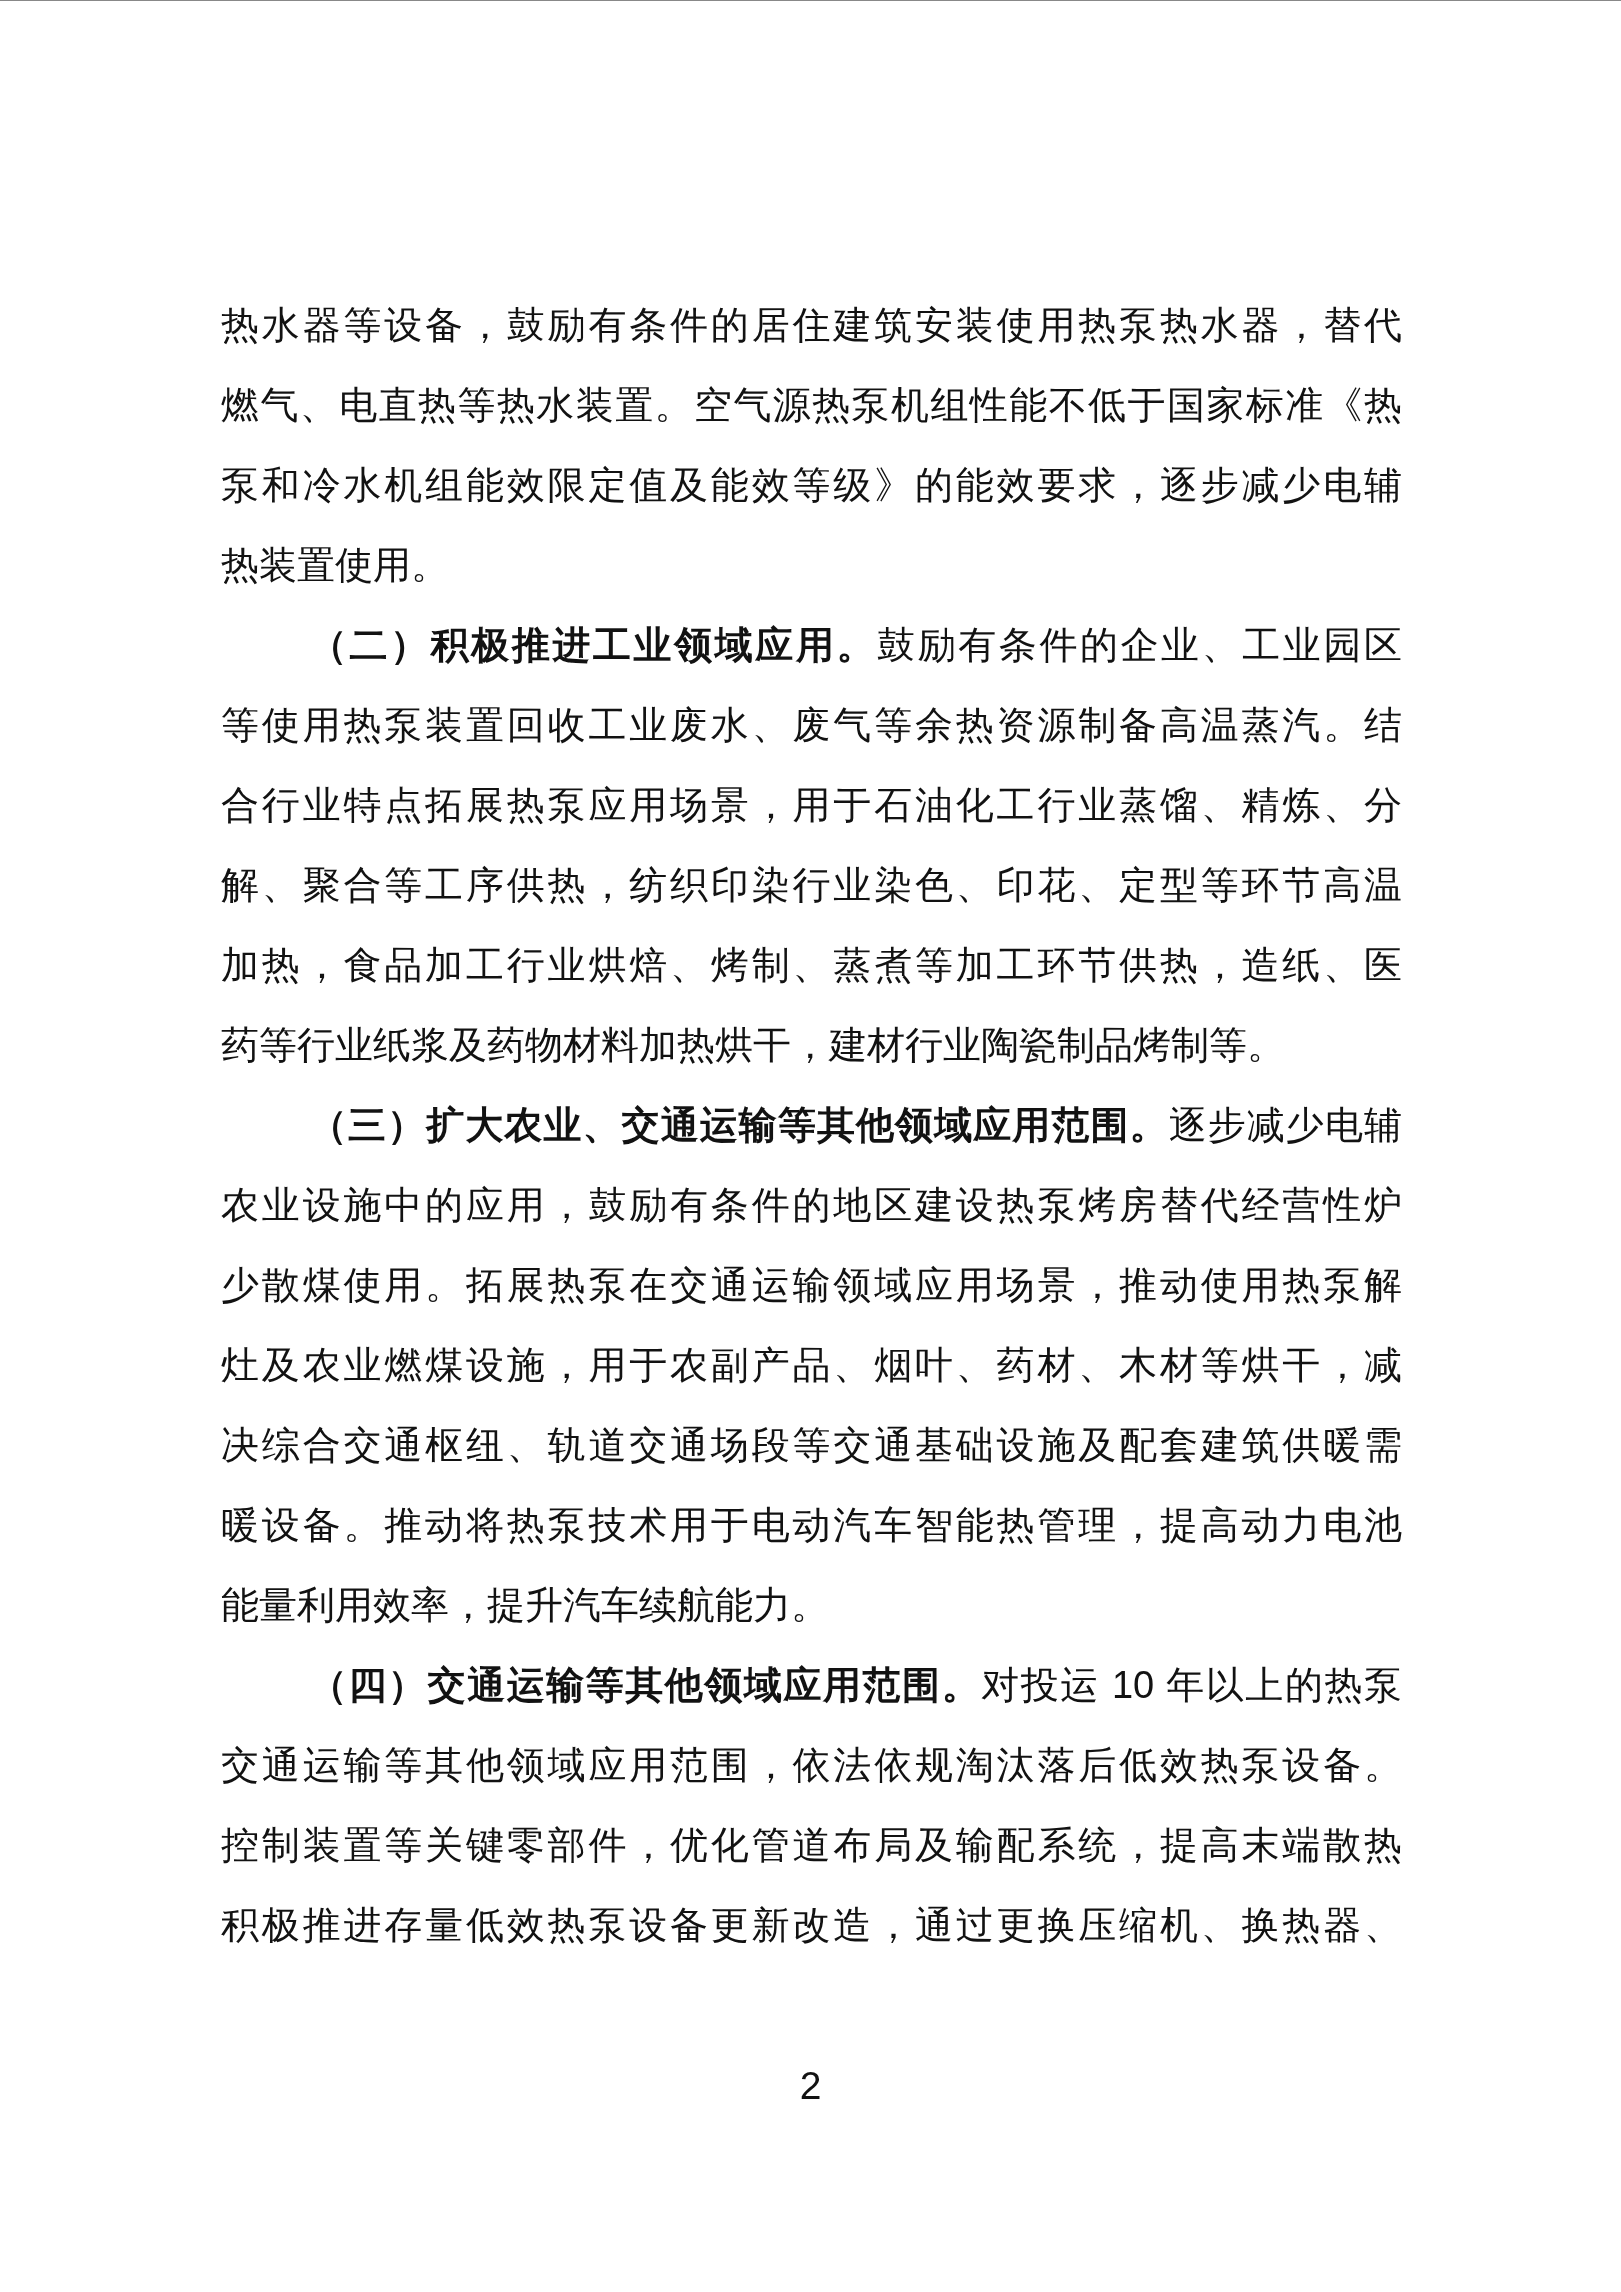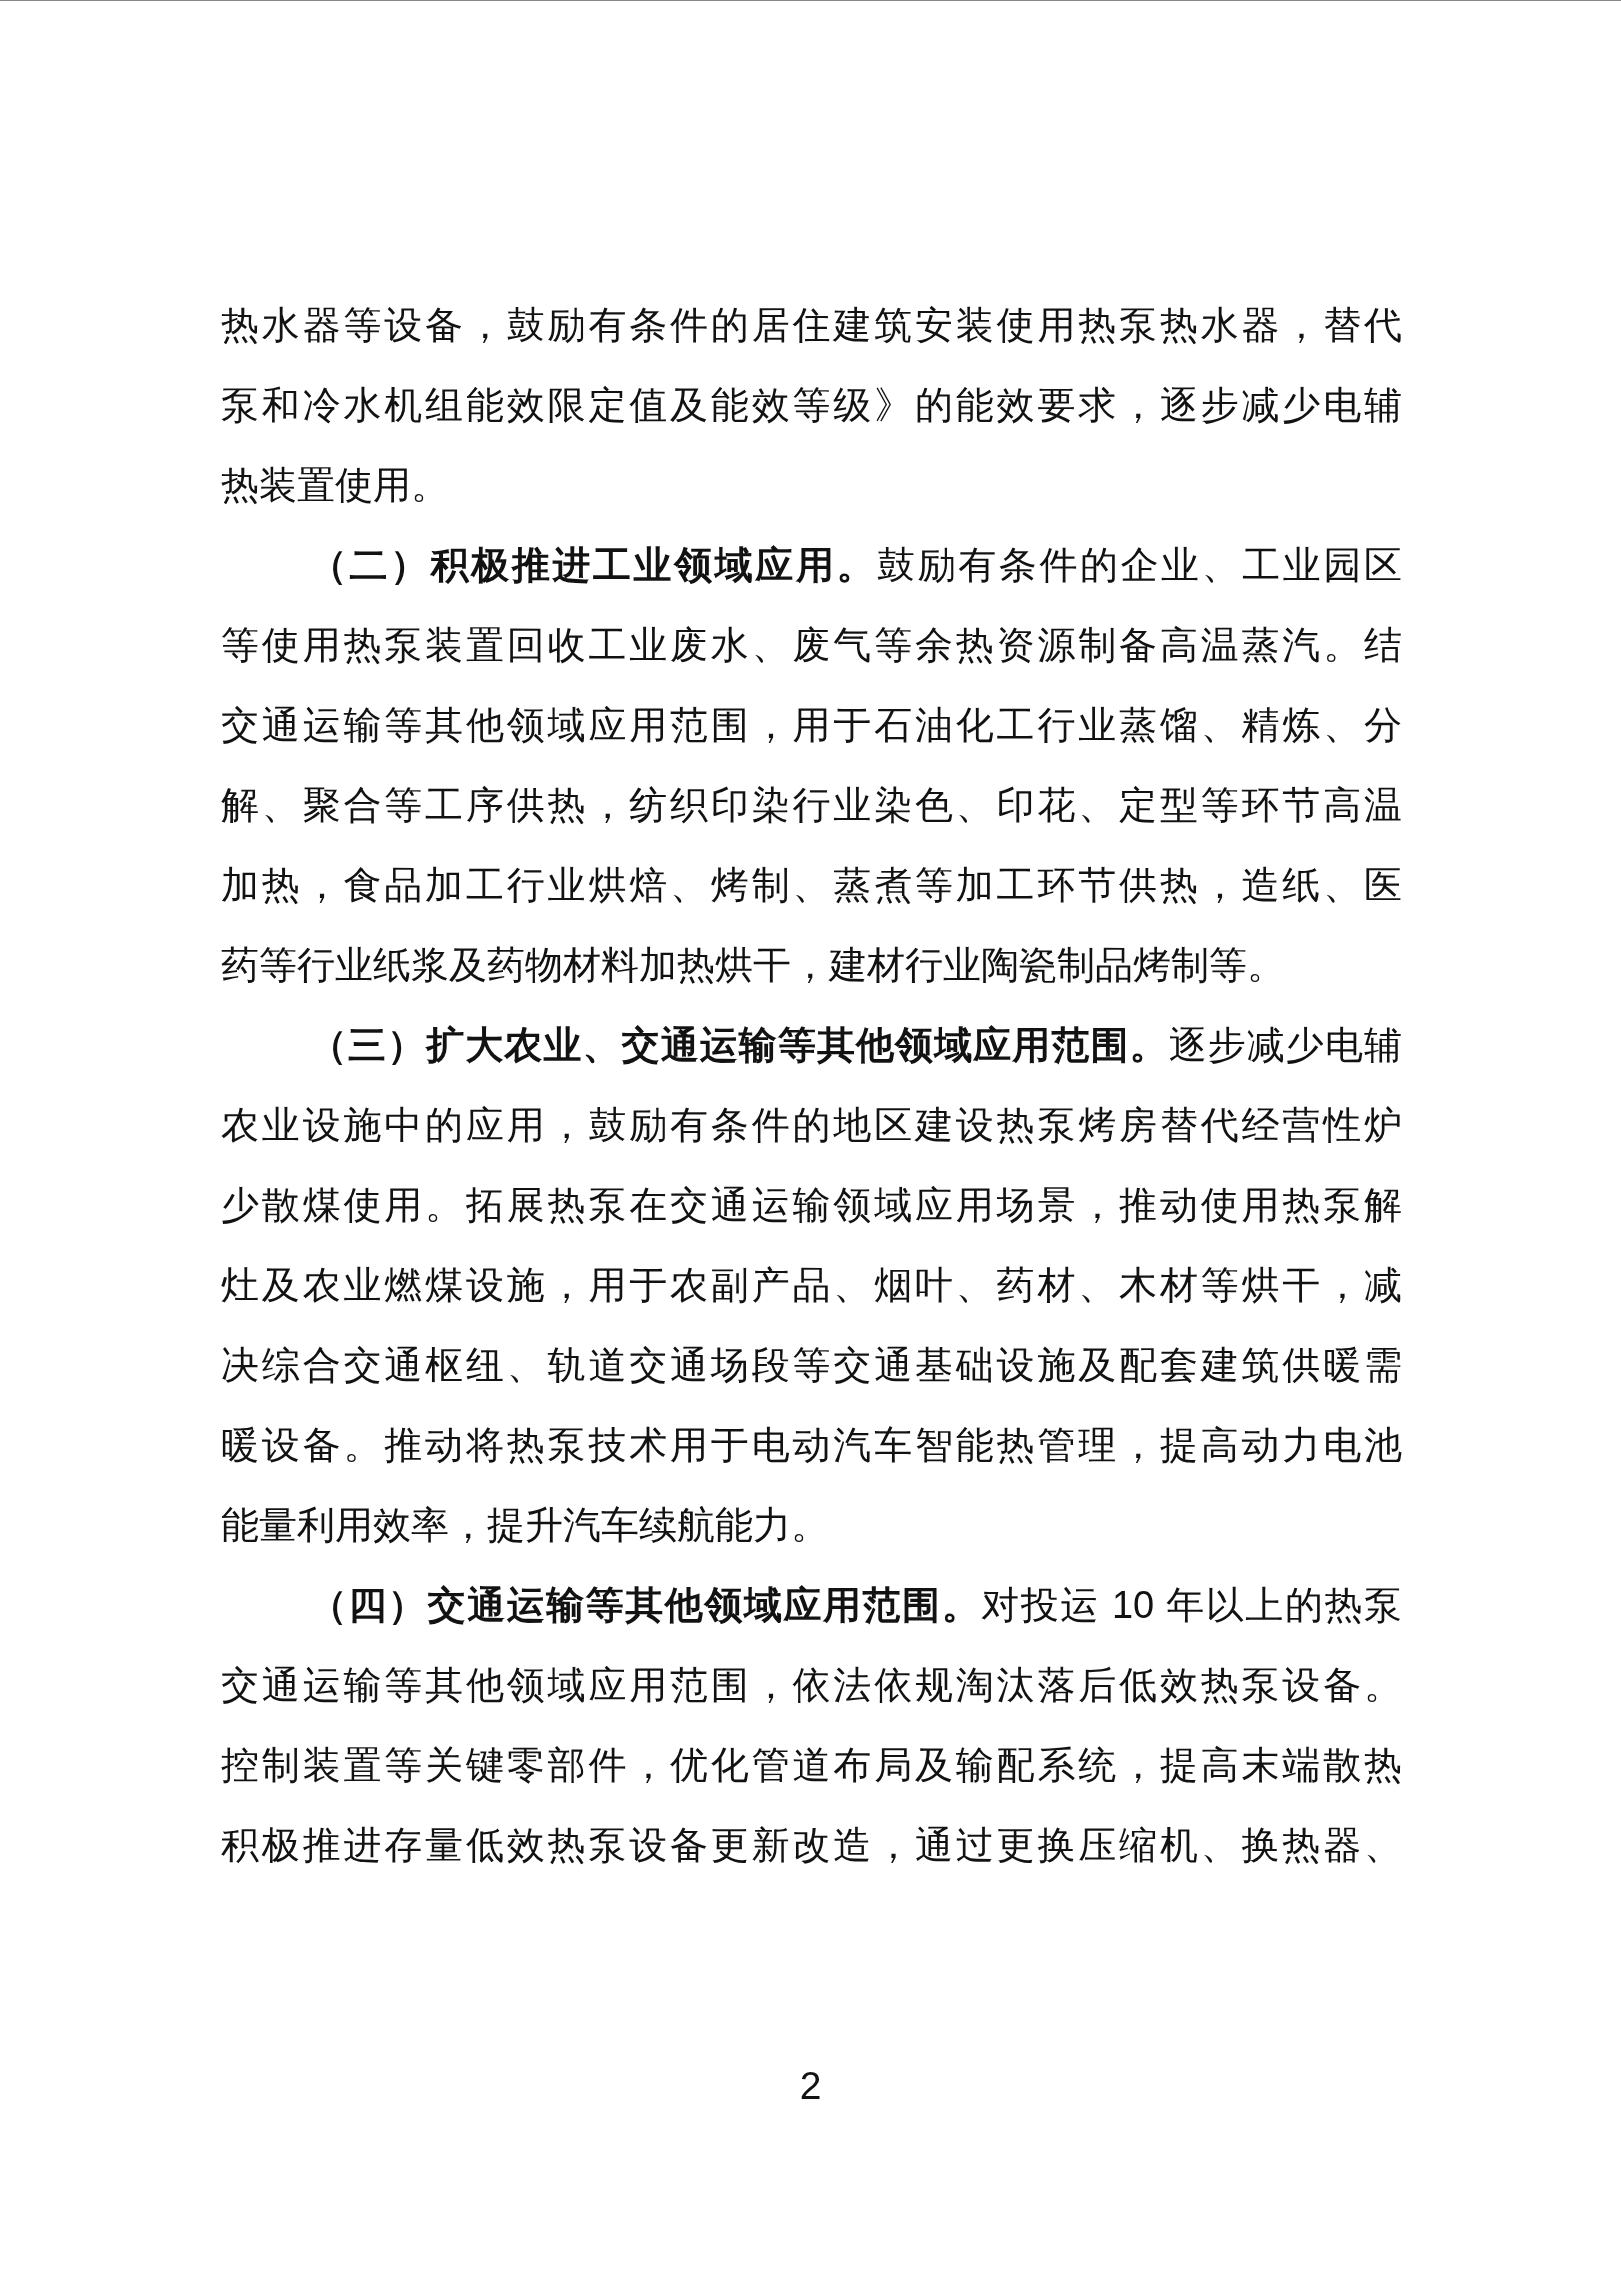--- a/index.html
+++ b/index.html
@@ -55,25 +55,26 @@
     font-size: 39px;
     color: #121212;
   }
 </style>
 </head>
 <body>
 
 <div class="page">
   <div class="text-block" id="text-block">
       <div class="line just"><span class="seg">热水器等设备，鼓励有条件的居住建筑安装使用热泵热水器，替代</span></div>
+      <div class="line just"><span class="seg">燃气、电直热等热水装置。空气源热泵机组性能不低于国家标准《热</span></div>
       <div class="line just"><span class="seg">泵和冷水机组能效限定值及能效等级》的能效要求，逐步减少电辅</span></div>
       <div class="line last"><span class="seg">热装置使用。</span></div>
       <div class="line indent just"><span class="seg bold">（二）积极推进工业领域应用。</span><span class="seg">鼓励有条件的企业、工业园区</span></div>
       <div class="line just"><span class="seg">等使用热泵装置回收工业废水、废气等余热资源制备高温蒸汽。结</span></div>
-      <div class="line just"><span class="seg">交通运输等其他领域应用范围，用于石油化工行业蒸馏、精炼、分</span></div>
+      <div class="line just"><span class="seg">合行业特点拓展热泵应用场景，用于石油化工行业蒸馏、精炼、分</span></div>
       <div class="line just"><span class="seg">解、聚合等工序供热，纺织印染行业染色、印花、定型等环节高温</span></div>
       <div class="line just"><span class="seg">加热，食品加工行业烘焙、烤制、蒸煮等加工环节供热，造纸、医</span></div>
       <div class="line last"><span class="seg">药等行业纸浆及药物材料加热烘干，建材行业陶瓷制品烤制等。</span></div>
       <div class="line indent just"><span class="seg bold">（三）扩大农业、交通运输等其他领域应用范围。</span><span class="seg">逐步减少电辅</span></div>
       <div class="line just"><span class="seg">农业设施中的应用，鼓励有条件的地区建设热泵烤房替代经营性炉</span></div>
       <div class="line just"><span class="seg">少散煤使用。拓展热泵在交通运输领域应用场景，推动使用热泵解</span></div>
       <div class="line just"><span class="seg">灶及农业燃煤设施，用于农副产品、烟叶、药材、木材等烘干，减</span></div>
       <div class="line just"><span class="seg">决综合交通枢纽、轨道交通场段等交通基础设施及配套建筑供暖需</span></div>
       <div class="line just"><span class="seg">暖设备。推动将热泵技术用于电动汽车智能热管理，提高动力电池</span></div>
       <div class="line last"><span class="seg">能量利用效率，提升汽车续航能力。</span></div>

